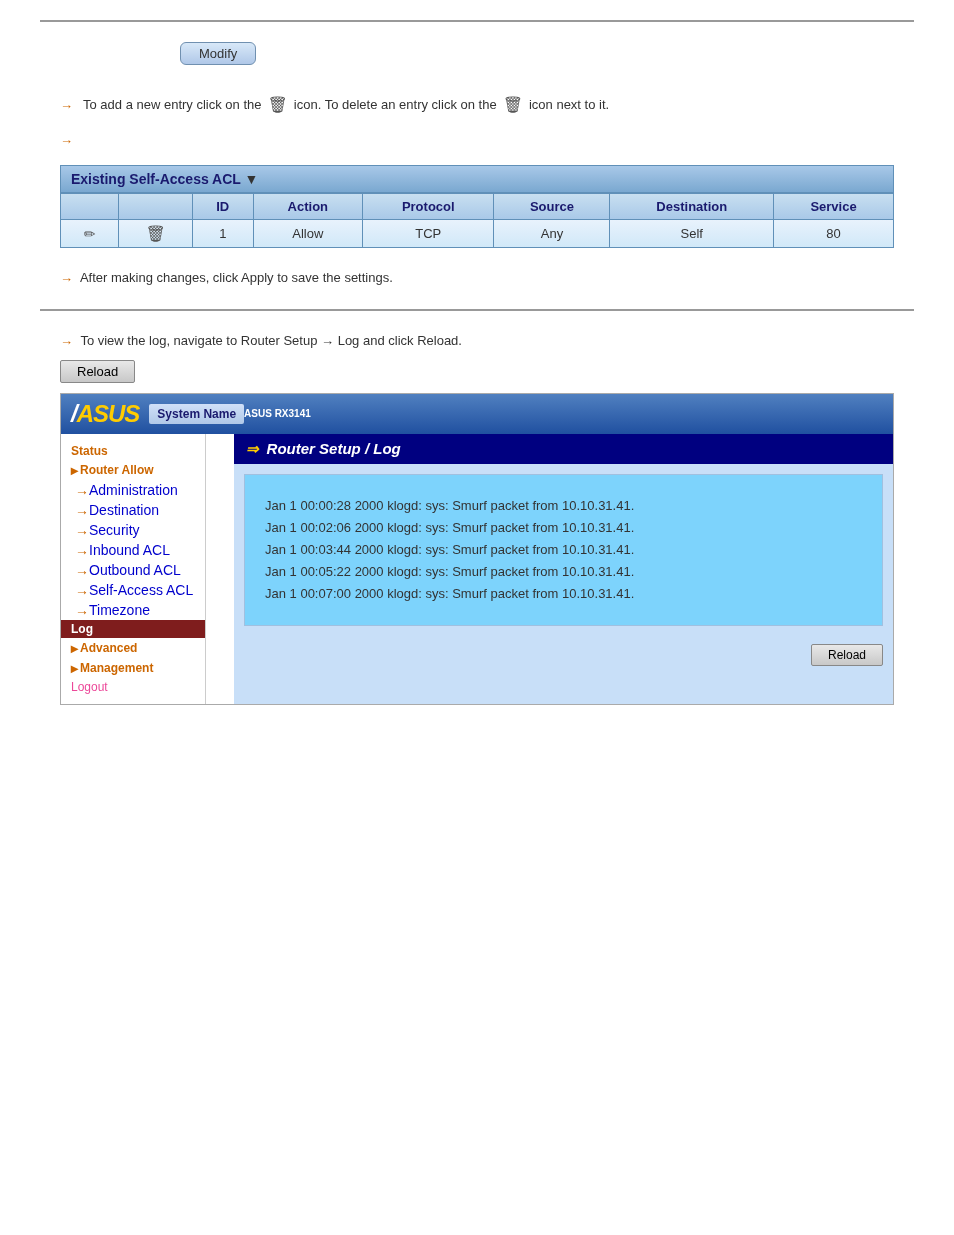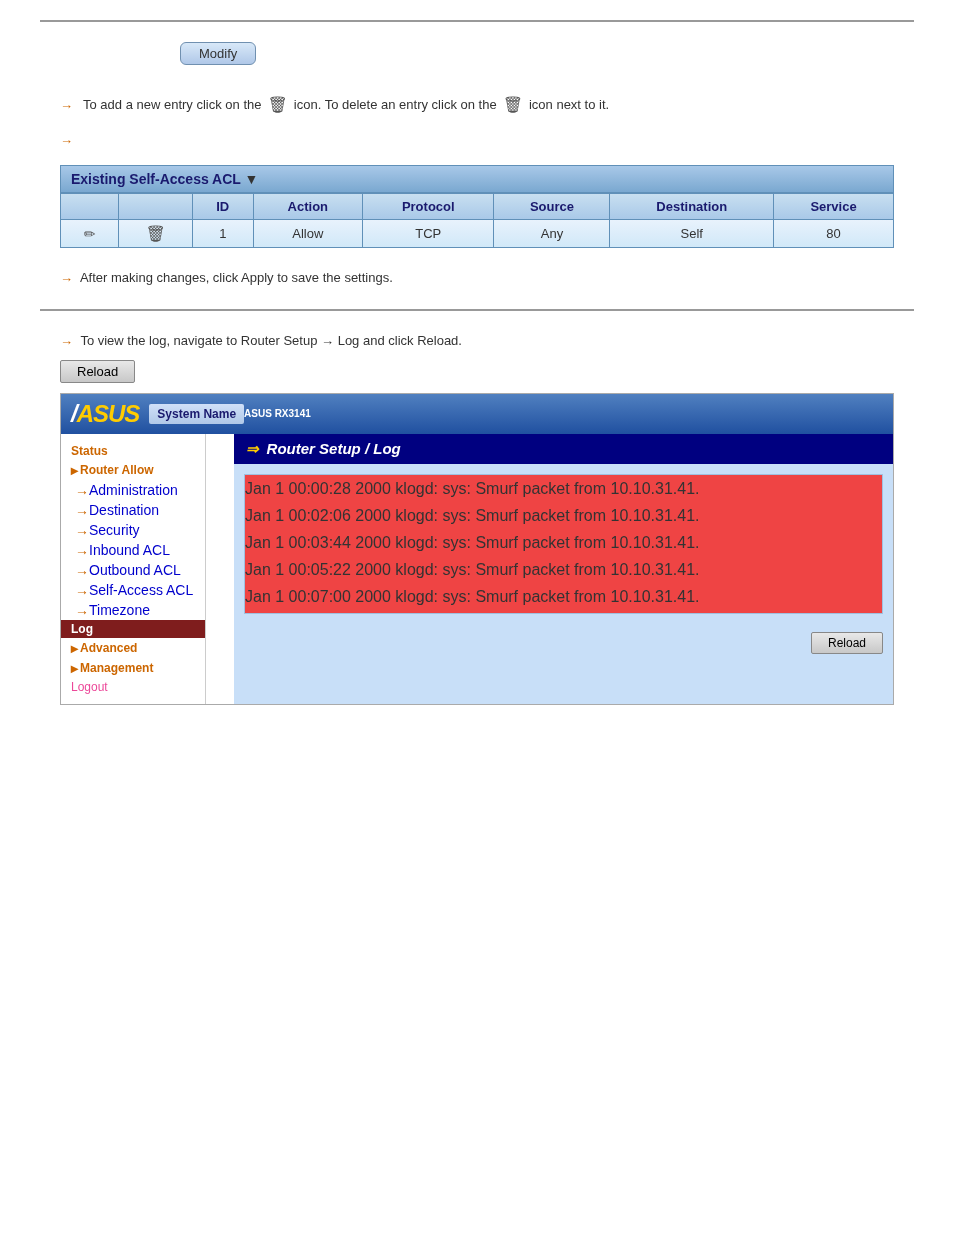--- a/index.html
+++ b/index.html
@@ -235,24 +235,24 @@
       display: flex;
       align-items: center;
       gap: 8px;
     }
 
     .rs-content-title .arrow-gold {
       color: #ffcc00;
     }
 
     .rs-log-area {
-      background: #ef4444;
+      background: #7dd3fc;
       margin: 10px;
-      padding: 0;
-      font-size: 16px;
+      padding: 20px;
+      font-size: 13px;
       color: #333;
       line-height: 1.7;
       min-height: 140px;
       border: 1px solid #a0c0e0;
     }
 
     .rs-reload-row {
       display: flex;
       justify-content: flex-end;
       padding: 8px 10px;

